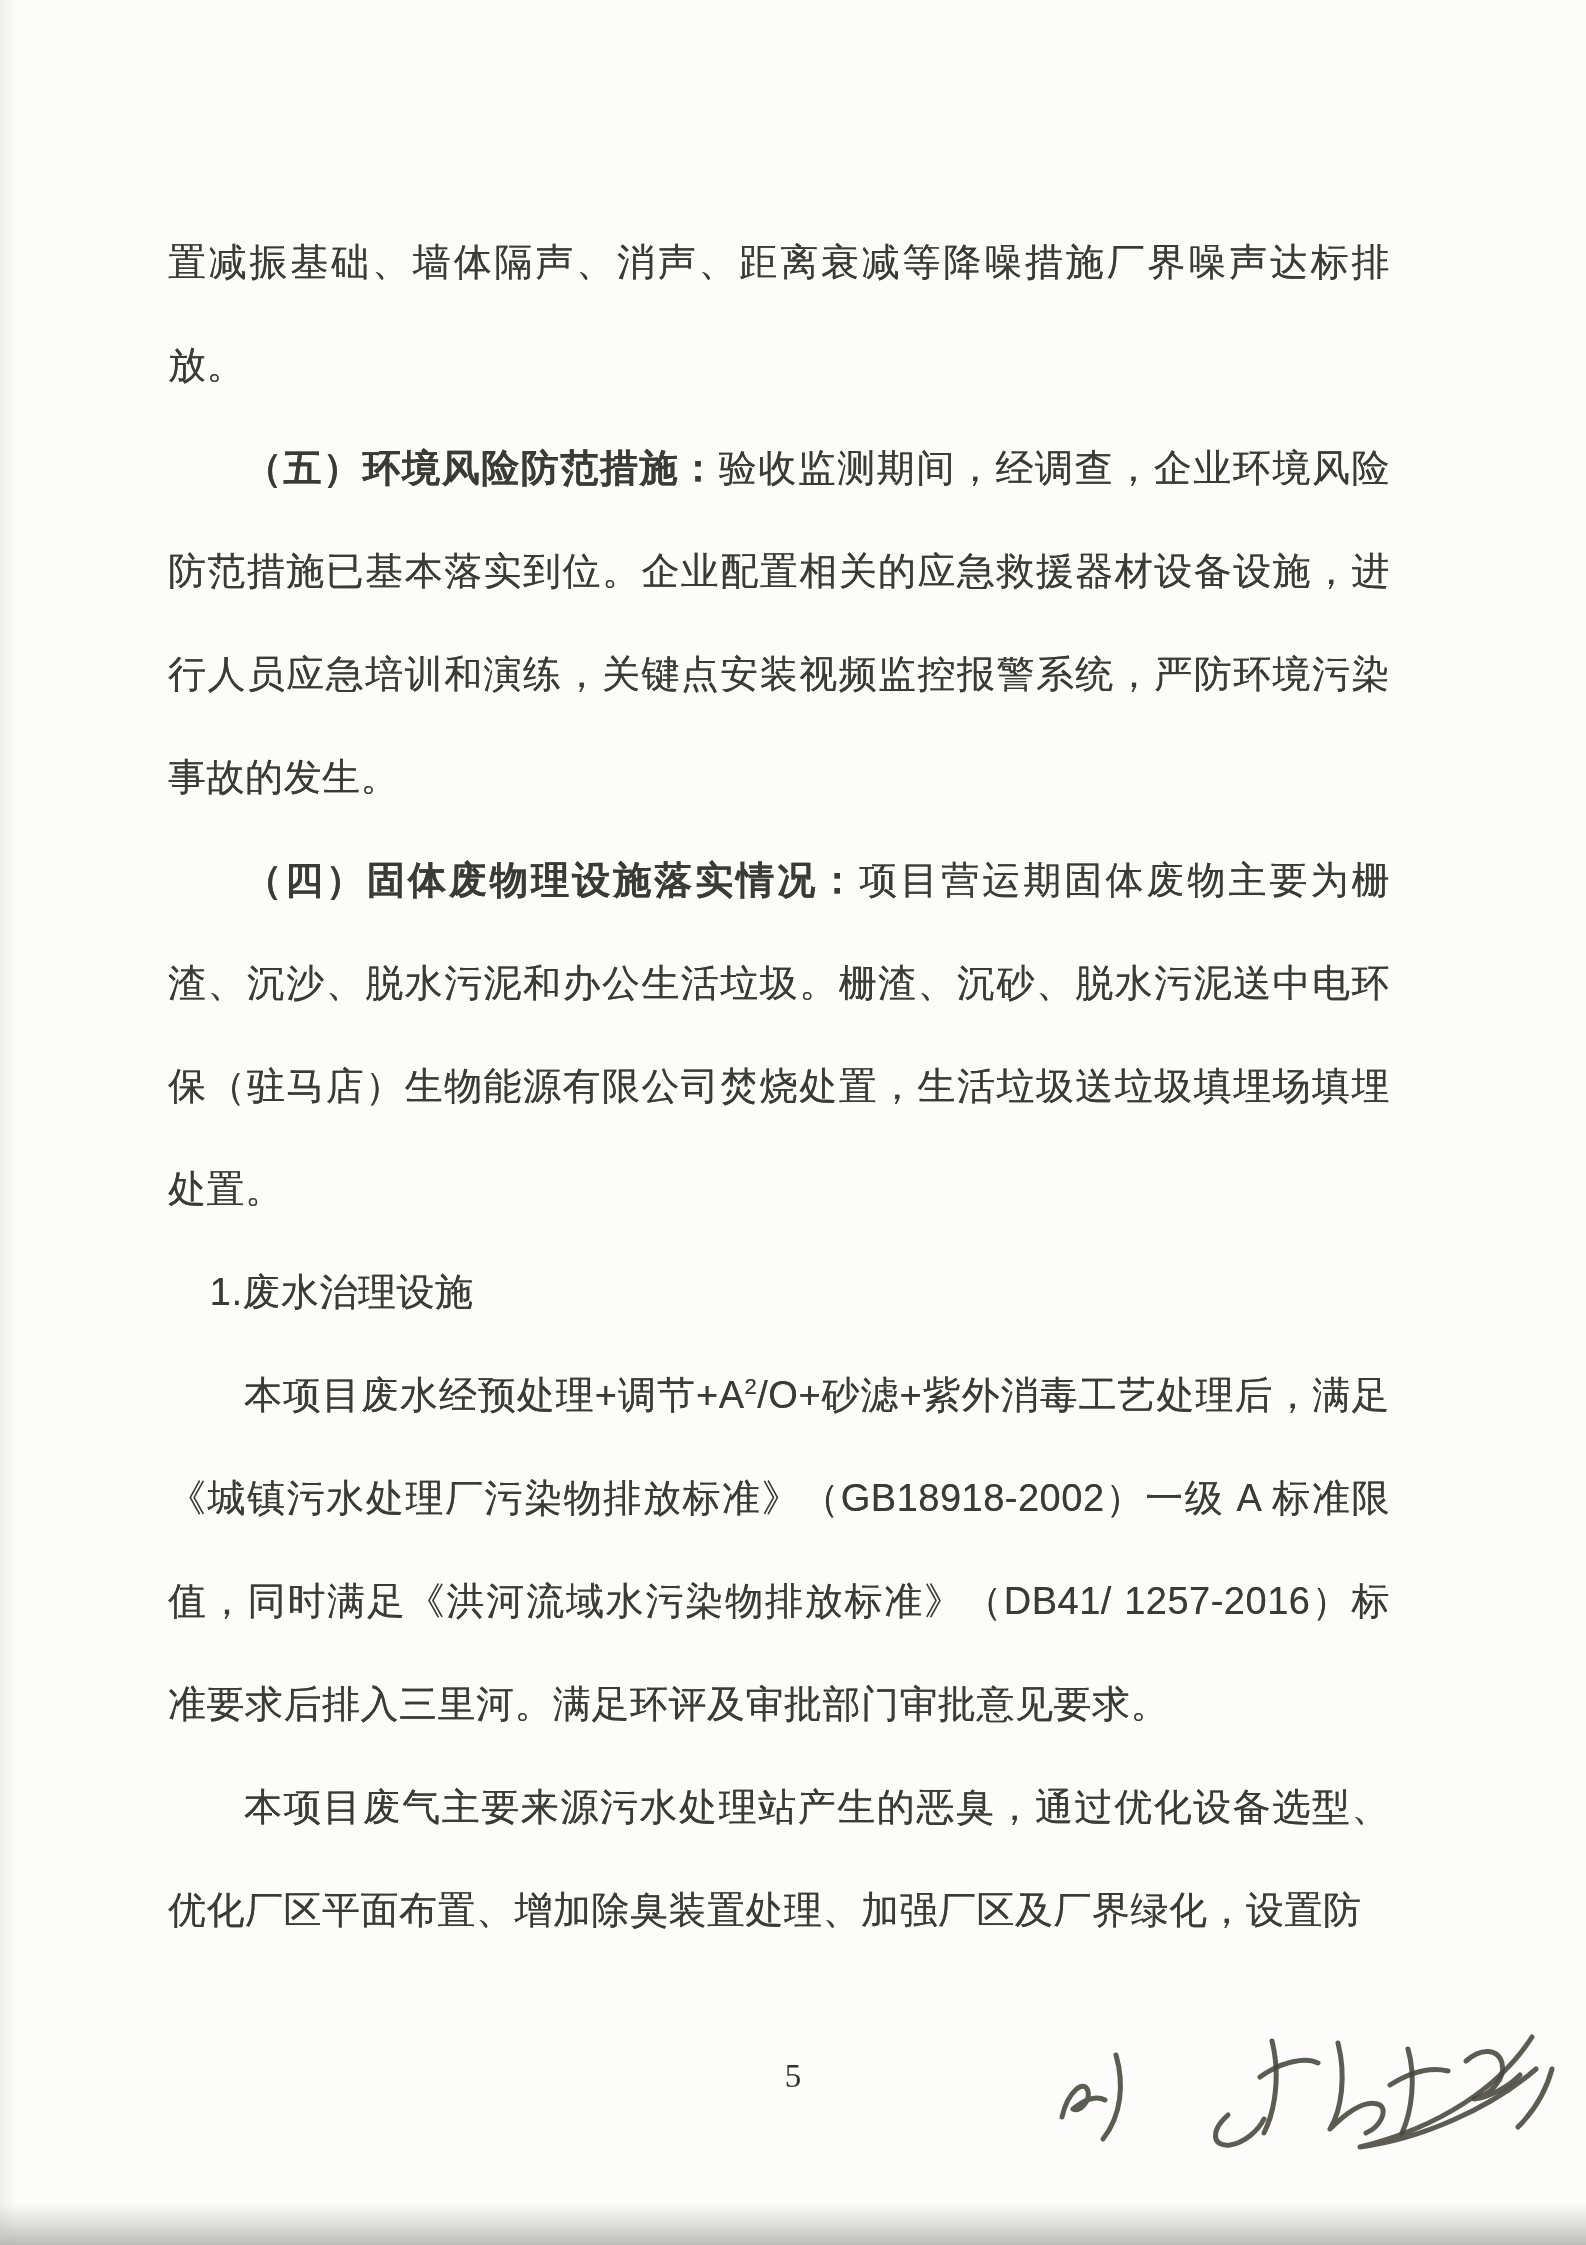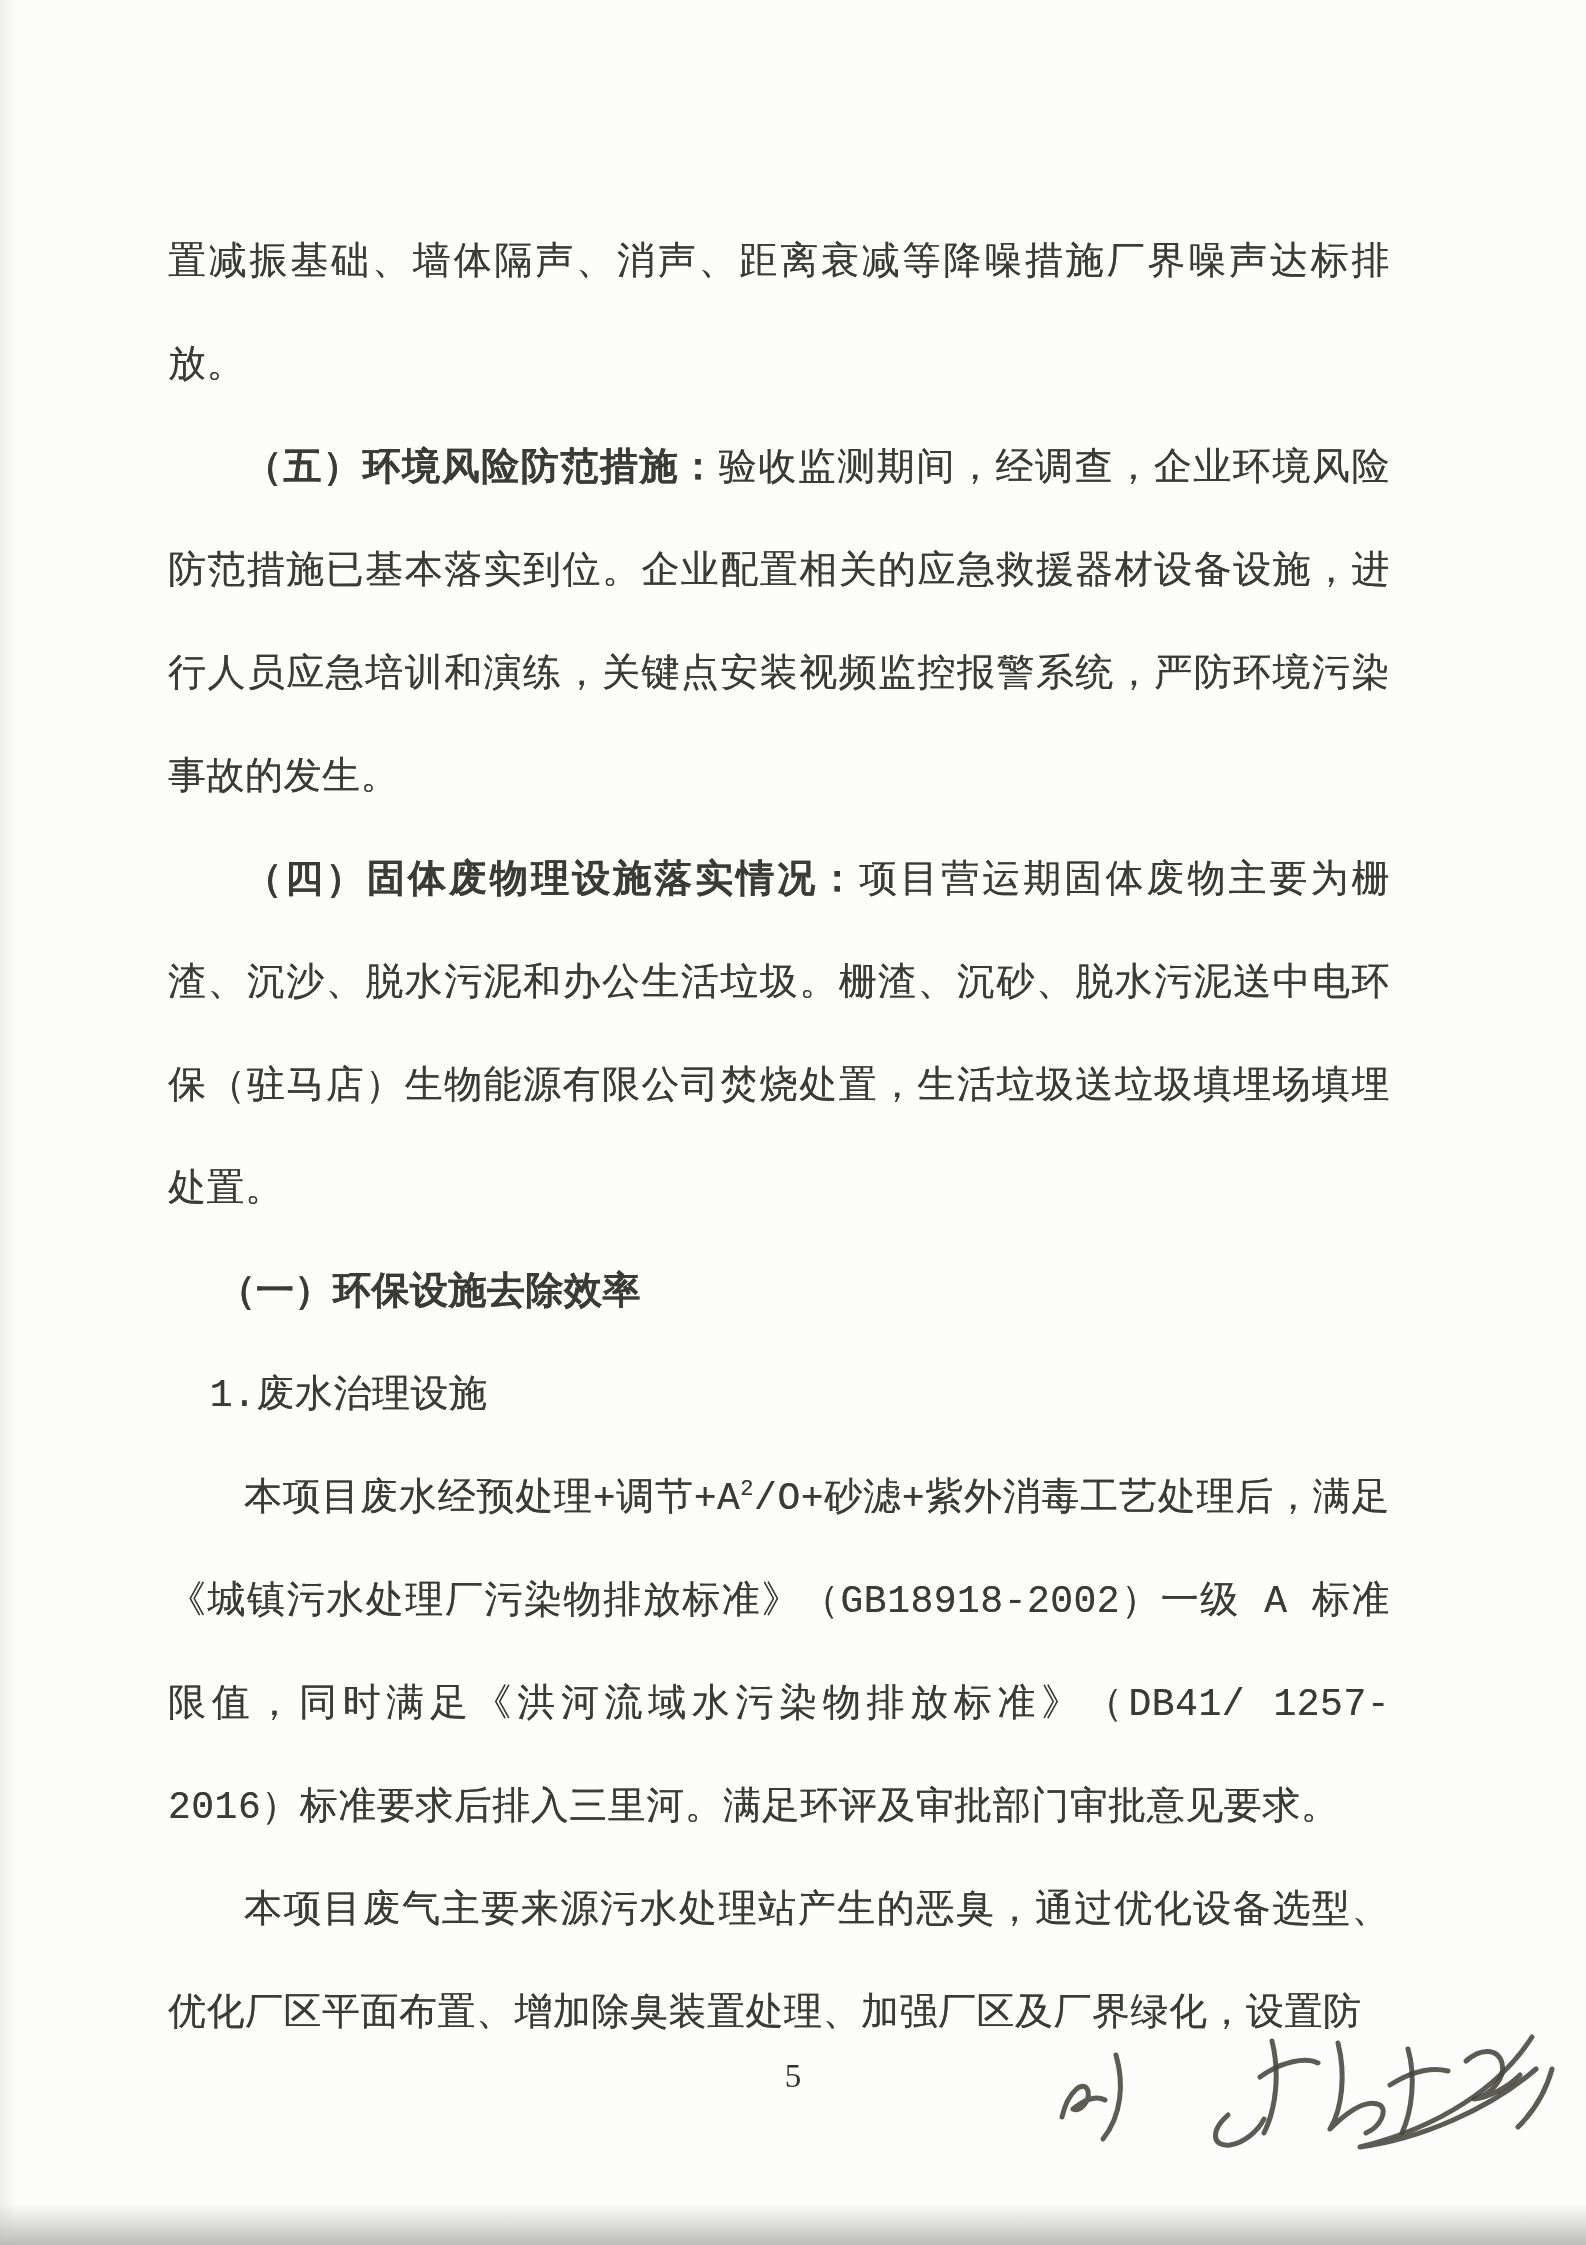--- a/index.html
+++ b/index.html
@@ -32,21 +32,21 @@
     position: absolute;
     left: 168px;
     top: 211px;
     width: 1222px;
     font-size: 38px;
     line-height: 103px;
     text-align: justify;
     letter-spacing: 0.5px;
     text-shadow: 0 0 0.6px rgba(58,58,54,0.75);
   }
-  .text-block p { margin: 0; font-family: Liberation Mono, monospace; }
+  .text-block p { margin: 0; }
   .indent2  { text-indent: 2em; }
   .indent15 { text-indent: 1.5em; }
   .indent13 { text-indent: 1.3em; }
   .indent11 { text-indent: 1.1em; }
   .bold { font-weight: bold; }
   sup {
     font-size: 0.58em;
     vertical-align: super;
     line-height: 0;
   }
@@ -86,21 +86,20 @@
 
   <div class="text-block">
 
     <p>置减振基础、墙体隔声、消声、距离衰减等降噪措施厂界噪声达标排放。</p>
 
     <p class="indent2"><span class="bold">（五）环境风险防范措施：</span><span>验收监测期间，经调查，企业环境风险防范措施已基本落实到位。企业配置相关的应急救援器材设备设施，进行人员应急培训和演练，关键点安装视频监控报警系统，严防环境污染事故的发生。</span></p>
 
     <p class="indent2"><span class="bold">（四）固体废物理设施落实情况：</span><span>项目营运期固体废物主要为栅渣、沉沙、脱水污泥和办公生活垃圾。栅渣、沉砂、脱水污泥送中电环保（驻马店）生物能源有限公司焚烧处置，生活垃圾送垃圾填埋场填埋处置。</span></p>
 
 
-    <p class="indent13 bold">（一）环保设施去除效率</p>
 
     <p class="indent11">1.废水治理设施</p>
 
     <p class="indent2"><span>本项目废水经预处理+调节+A</span><sup>2</sup><span>/O+砂滤+紫外消毒工艺处理后，满足《城镇污水处理厂污染物排放标准》（GB18918-2002）一级 A 标准限值，同时满足《洪河流域水污染物排放标准》（DB41/ 1257-2016）标准要求后排入三里河。满足环评及审批部门审批意见要求。</span></p>
 
 
     <p class="indent2">本项目废气主要来源污水处理站产生的恶臭，通过优化设备选型、优化厂区平面布置、增加除臭装置处理、加强厂区及厂界绿化，设置防</p>
 
   </div>
 

